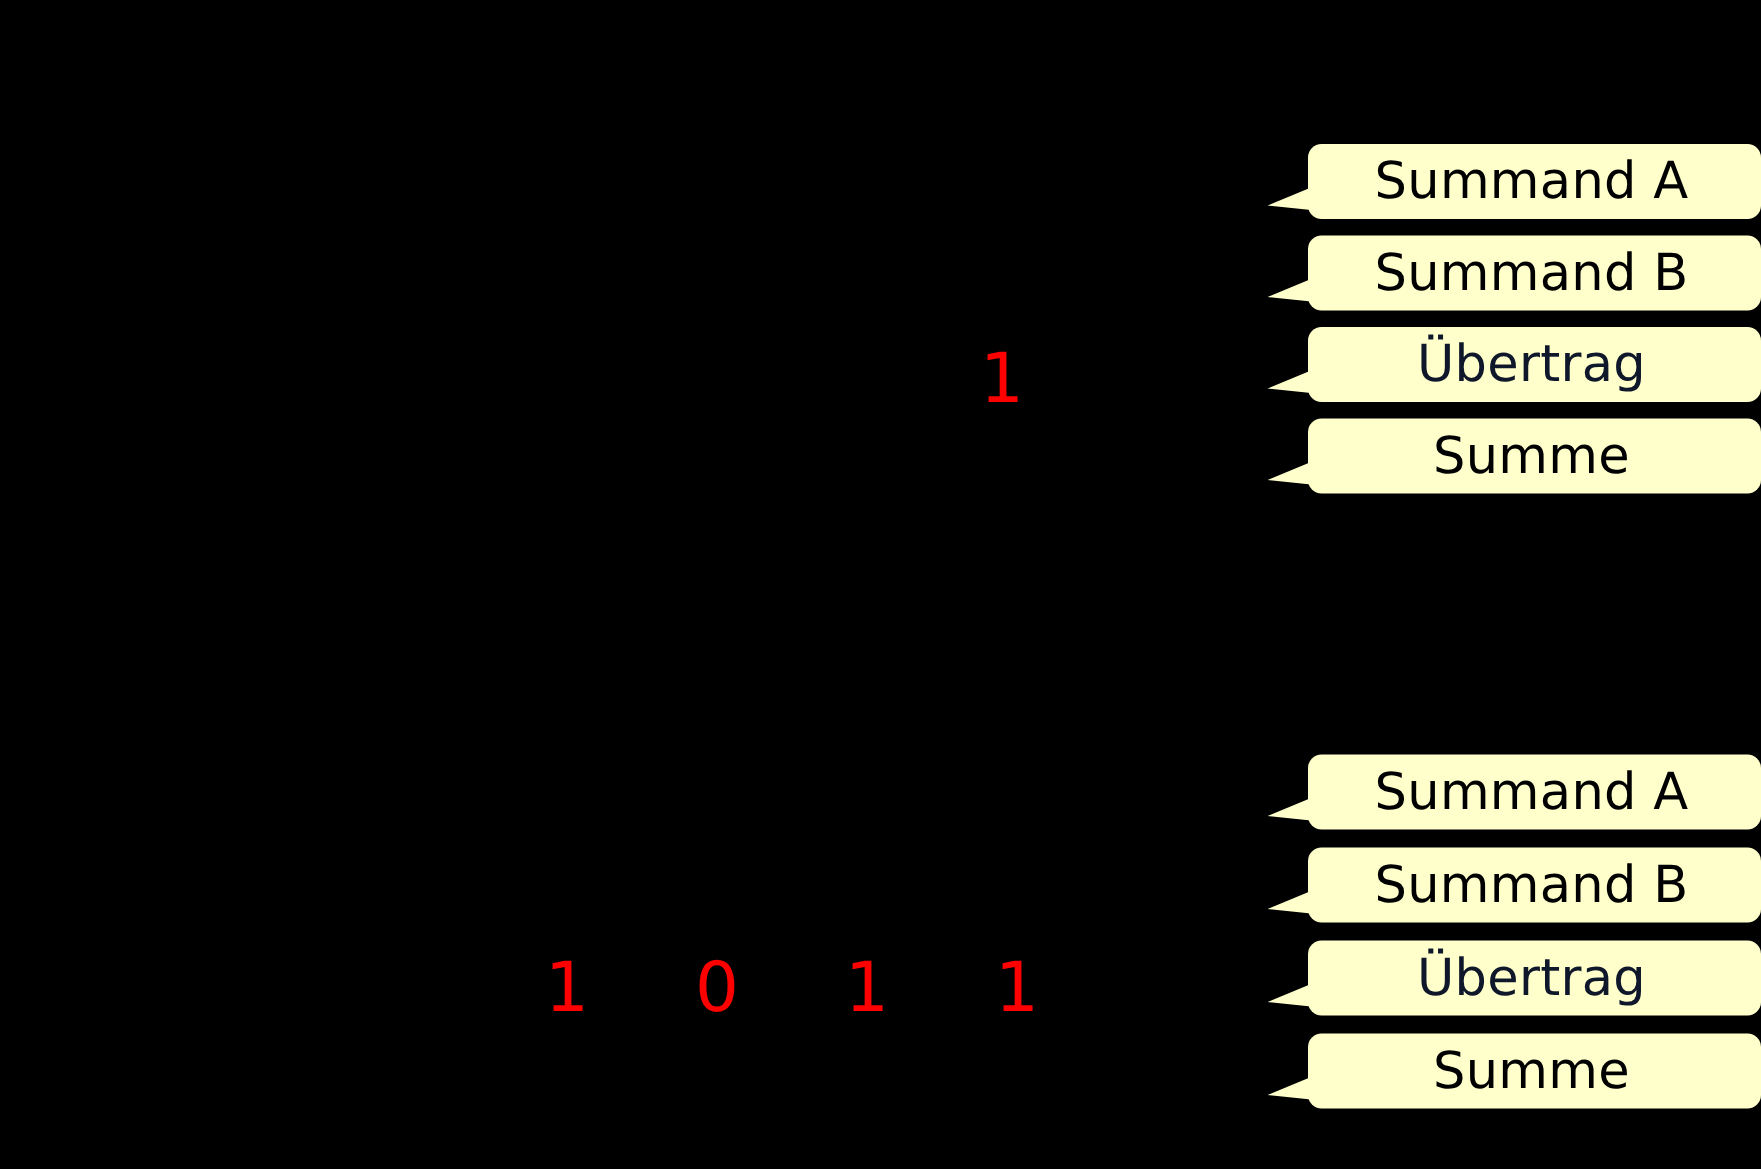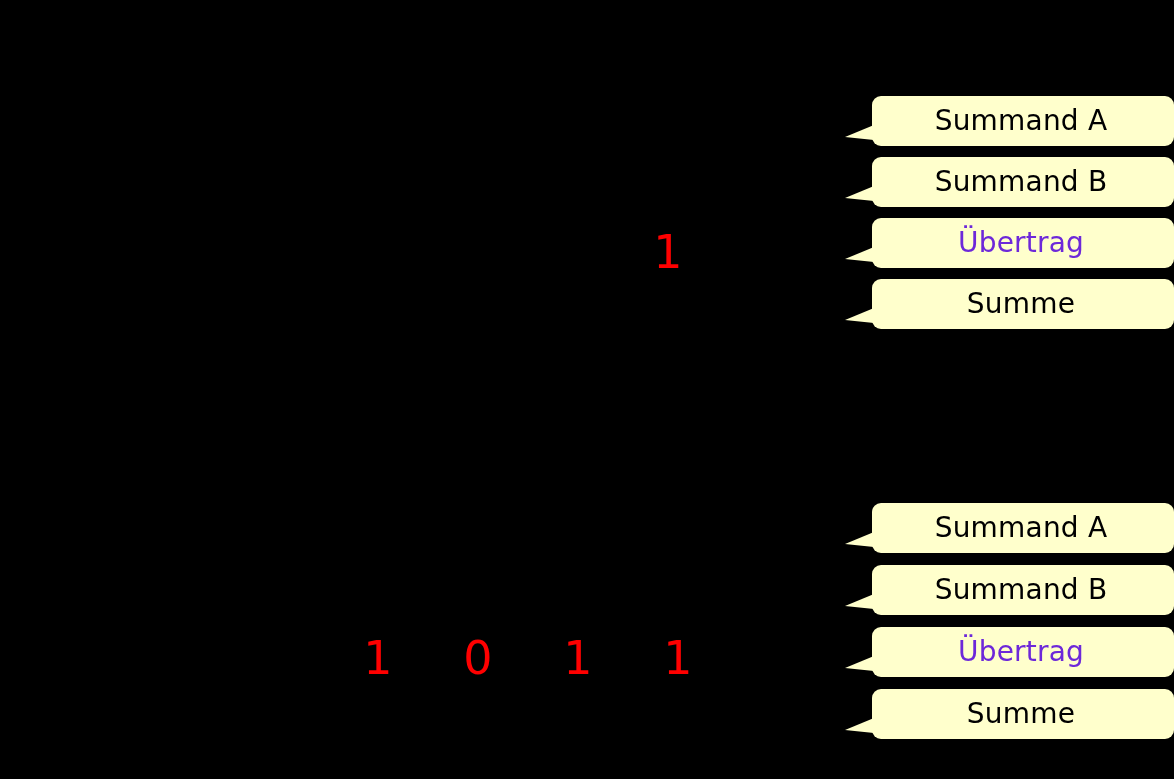--- a/index.html
+++ b/index.html
@@ -56,28 +56,28 @@
     position: absolute;
     left: 0;
     top: 25px;
     width: 30px;
     height: 20px;
     overflow: visible;
     pointer-events: none;
   }
 
   .callout-label {
-    font-size: 28px;
+    font-size: 34px;
     line-height: 1;
     color: #000000;
     white-space: nowrap;
     letter-spacing: 0.2px;
   }
   .callout-label.accent {
-    color: #6d28d9;
+    color: #0f172a;
   }
 
   
   .digit-row {
     position: absolute;
     height: 48px;
   }
   #carry-row-top    { left: 0; top: 228px; width: 1174px; }
   #carry-row-bottom { left: 0; top: 634px; width: 1174px; }
 

